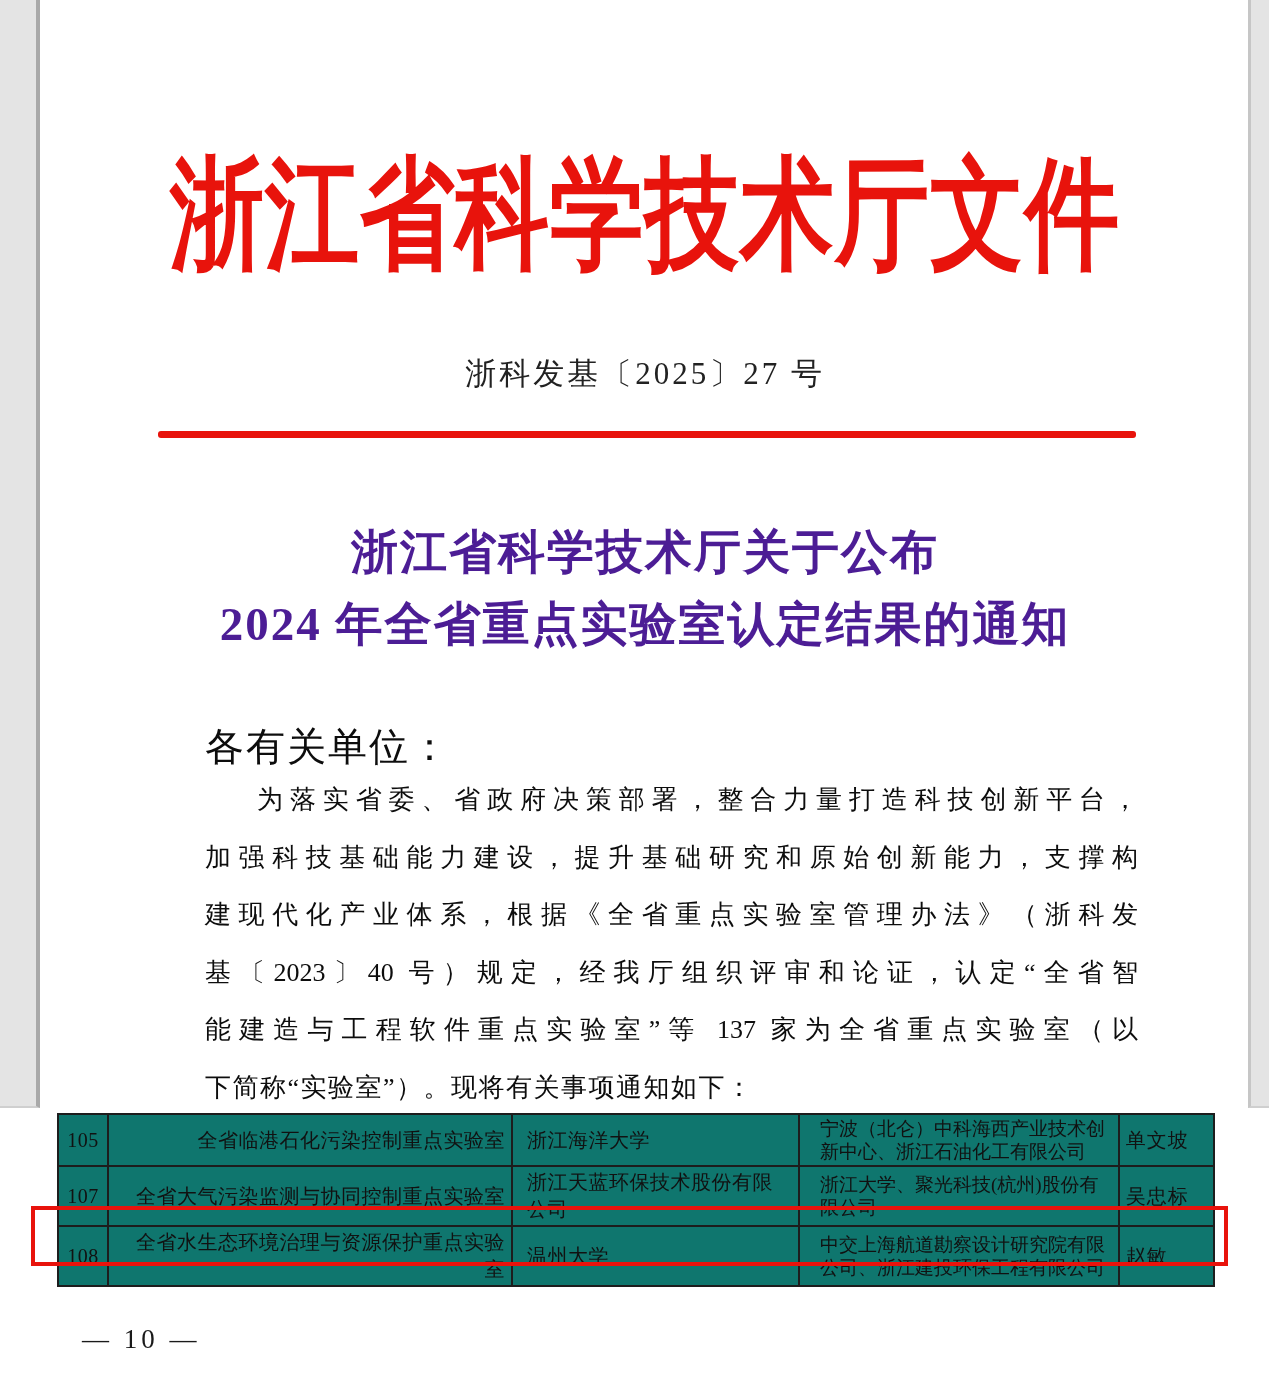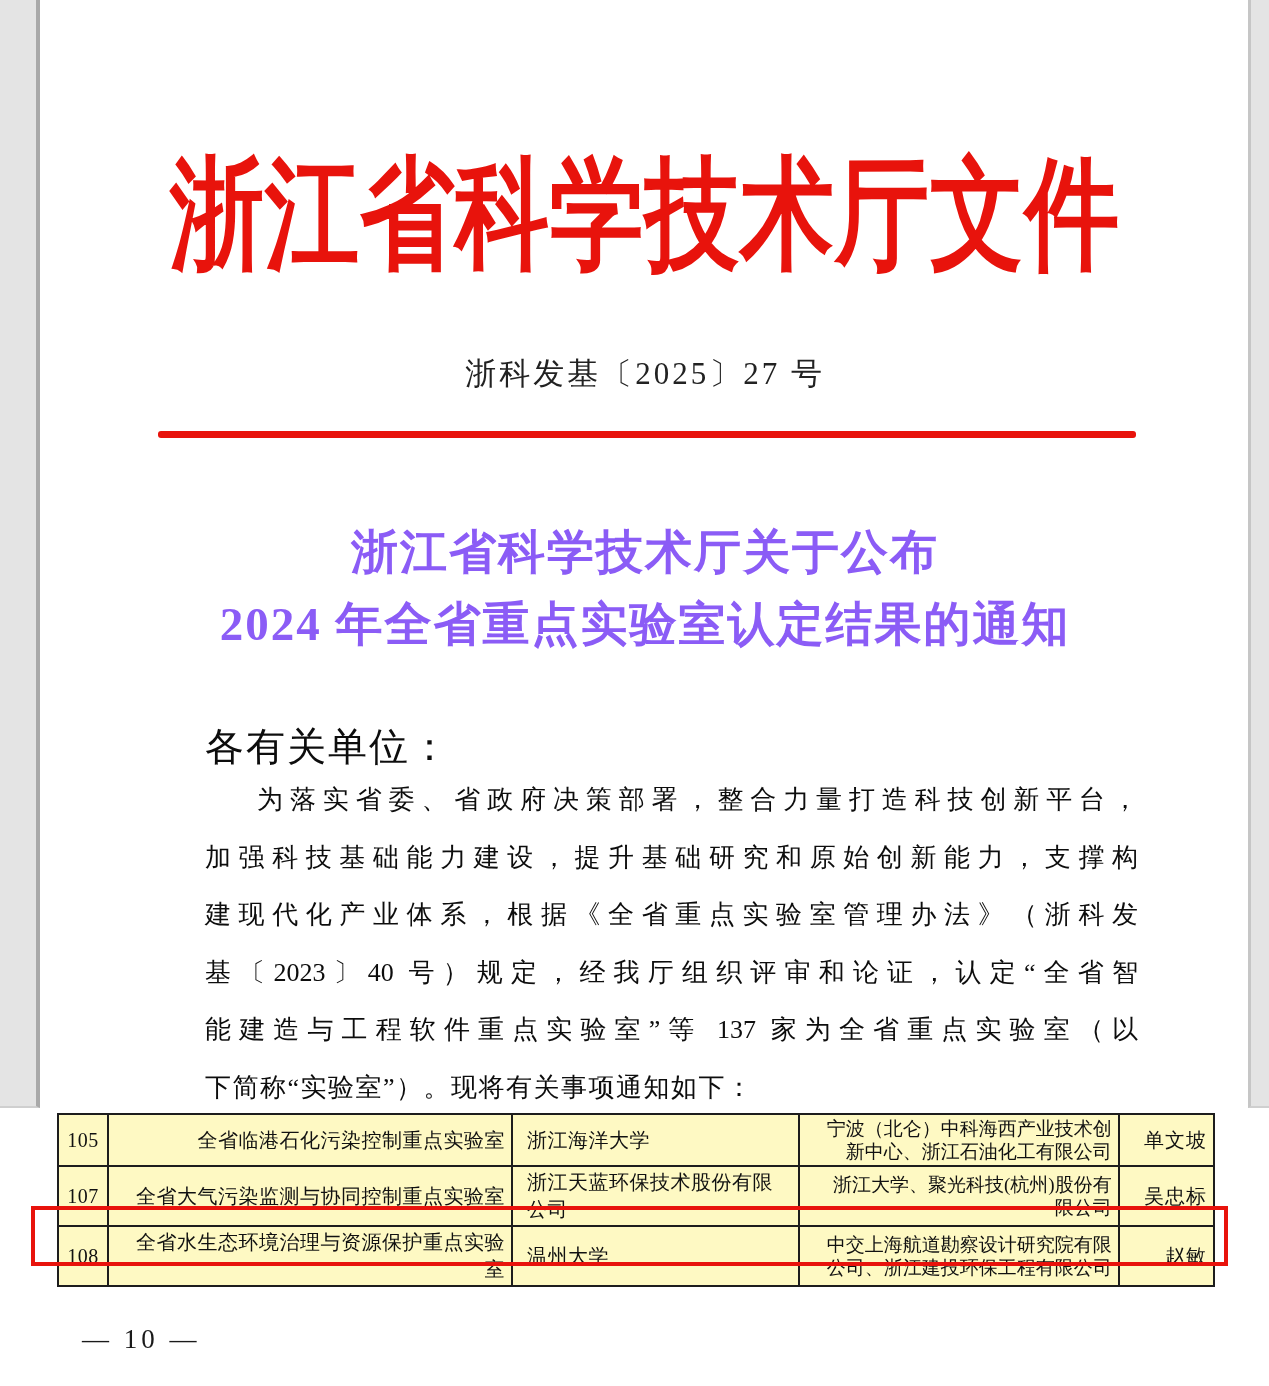--- a/index.html
+++ b/index.html
@@ -38,21 +38,21 @@
   .red-rule {
     position: absolute; left: 158px; top: 431px;
     width: 978px; height: 7px;
     background: var(--accent);
     border-radius: 3px;
   }
   .notice-title {
     position: absolute; left: 44px; width: 1202px;
     text-align: center;
     font-weight: 700; font-size: 47px; line-height: 56px;
-    letter-spacing: 2px; color: #8b5cf6;
+    letter-spacing: 2px; color: #4c1d95;
     white-space: nowrap;
   }
   .notice-title.t1 { top: 524px; }
   .notice-title.t2 { top: 596px; }
 
   .salutation {
     position: absolute; left: 205px; top: 720px;
     font-size: 39px; letter-spacing: 2px; color: #0d0d0d;
   }
   .body-text {
@@ -64,38 +64,38 @@
     text-align: justify; text-align-last: justify;
     white-space: nowrap;
   }
   .body-line:first-child { text-indent: 2em; }
   .body-line:last-child { text-align-last: left; letter-spacing: 1.5px; }
 
   table.lab-table {
     position: absolute; left: 57px; top: 1113px;
     width: 1158px;
     border-collapse: collapse; table-layout: fixed;
-    background: #fef9c3;
+    background: #0f766e;
   }
   .lab-table td {
     border: 2px solid #1d1d1d;
     font-size: 20px; color: #111;
     padding: 2px 6px;
     overflow: hidden;
     vertical-align: middle;
   }
   .lab-table tr:nth-child(1) td { height: 48px; }
   .lab-table tr:nth-child(2) td { height: 44px; }
   .lab-table tr:nth-child(3) td { height: 44px; }
   .lab-table tr:nth-child(4) td { height: 45px; }
   td.c-no       { width: 49px;  text-align: center; letter-spacing: 0.5px; }
   td.c-lab      { width: 394px; padding-left: 24px; letter-spacing: 0.5px; text-align: right; }
   td.c-host     { width: 280px; padding-left: 14px; letter-spacing: 0.5px; }
-  td.c-partners { width: 312px; font-size: 19px; line-height: 23px; padding: 2px 6px 2px 20px; text-align: right; }
-  td.c-director { width: 93px;  text-align: right; letter-spacing: 1px; }
+  td.c-partners { width: 312px; font-size: 19px; line-height: 23px; padding: 2px 6px 2px 20px; }
+  td.c-director { width: 93px;  text-align: left; letter-spacing: 1px; }
 
   .highlight-box {
     position: absolute; left: 31px; top: 1206px;
     width: 1197px; height: 60px;
     border: 4px solid var(--accent);
     background: transparent;
     pointer-events: none;
   }
   .page-number {
     position: absolute; left: 82px; top: 1324px;

